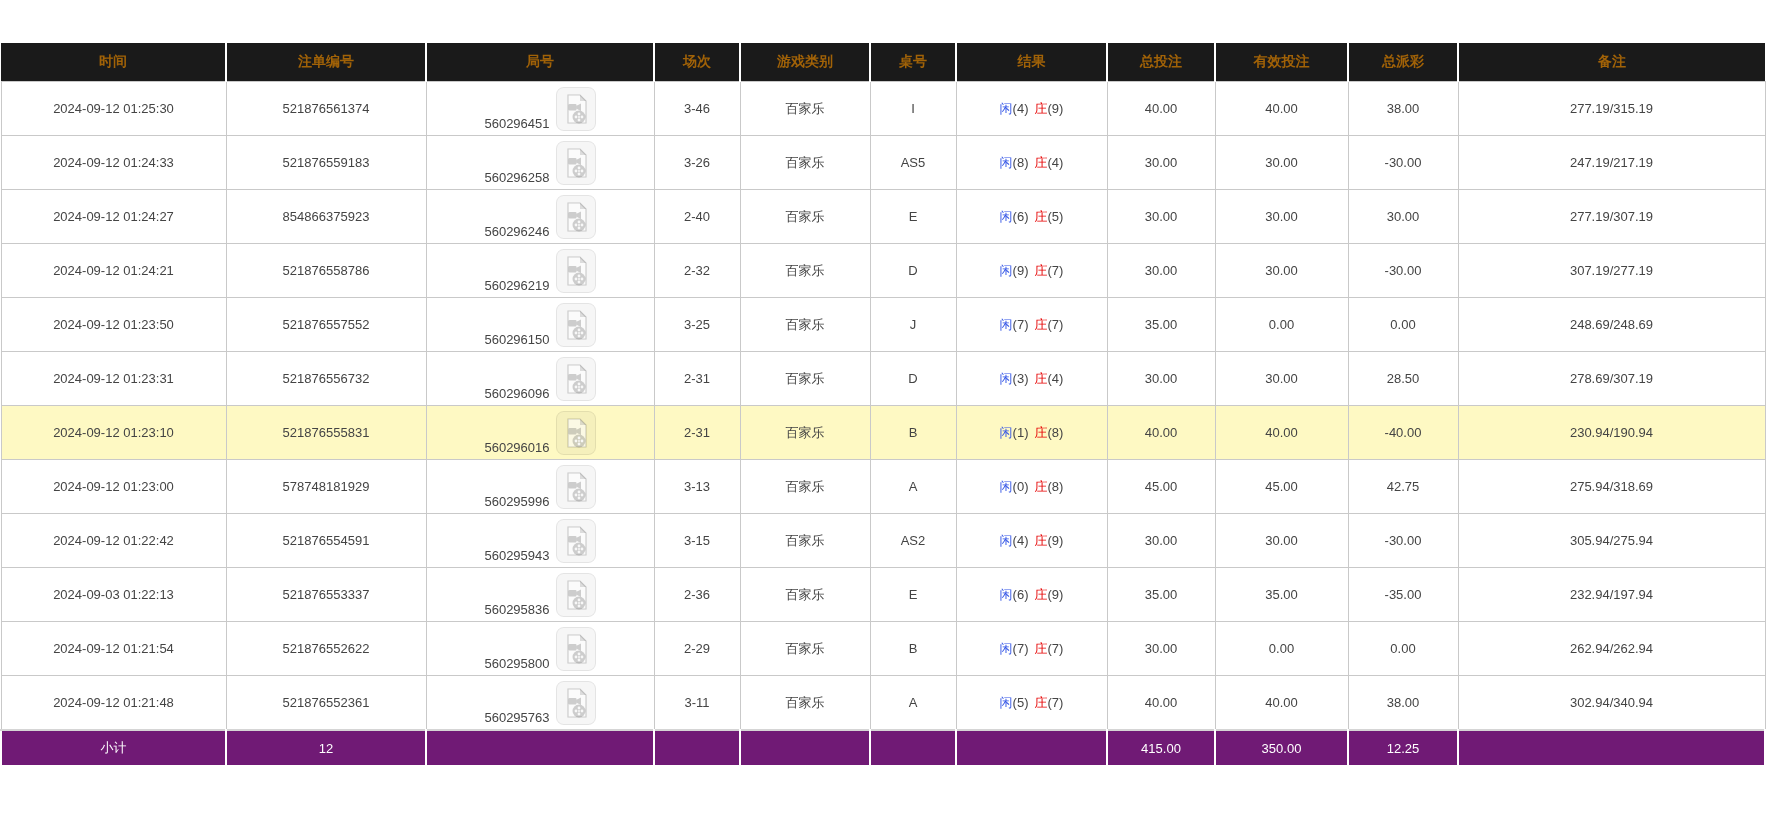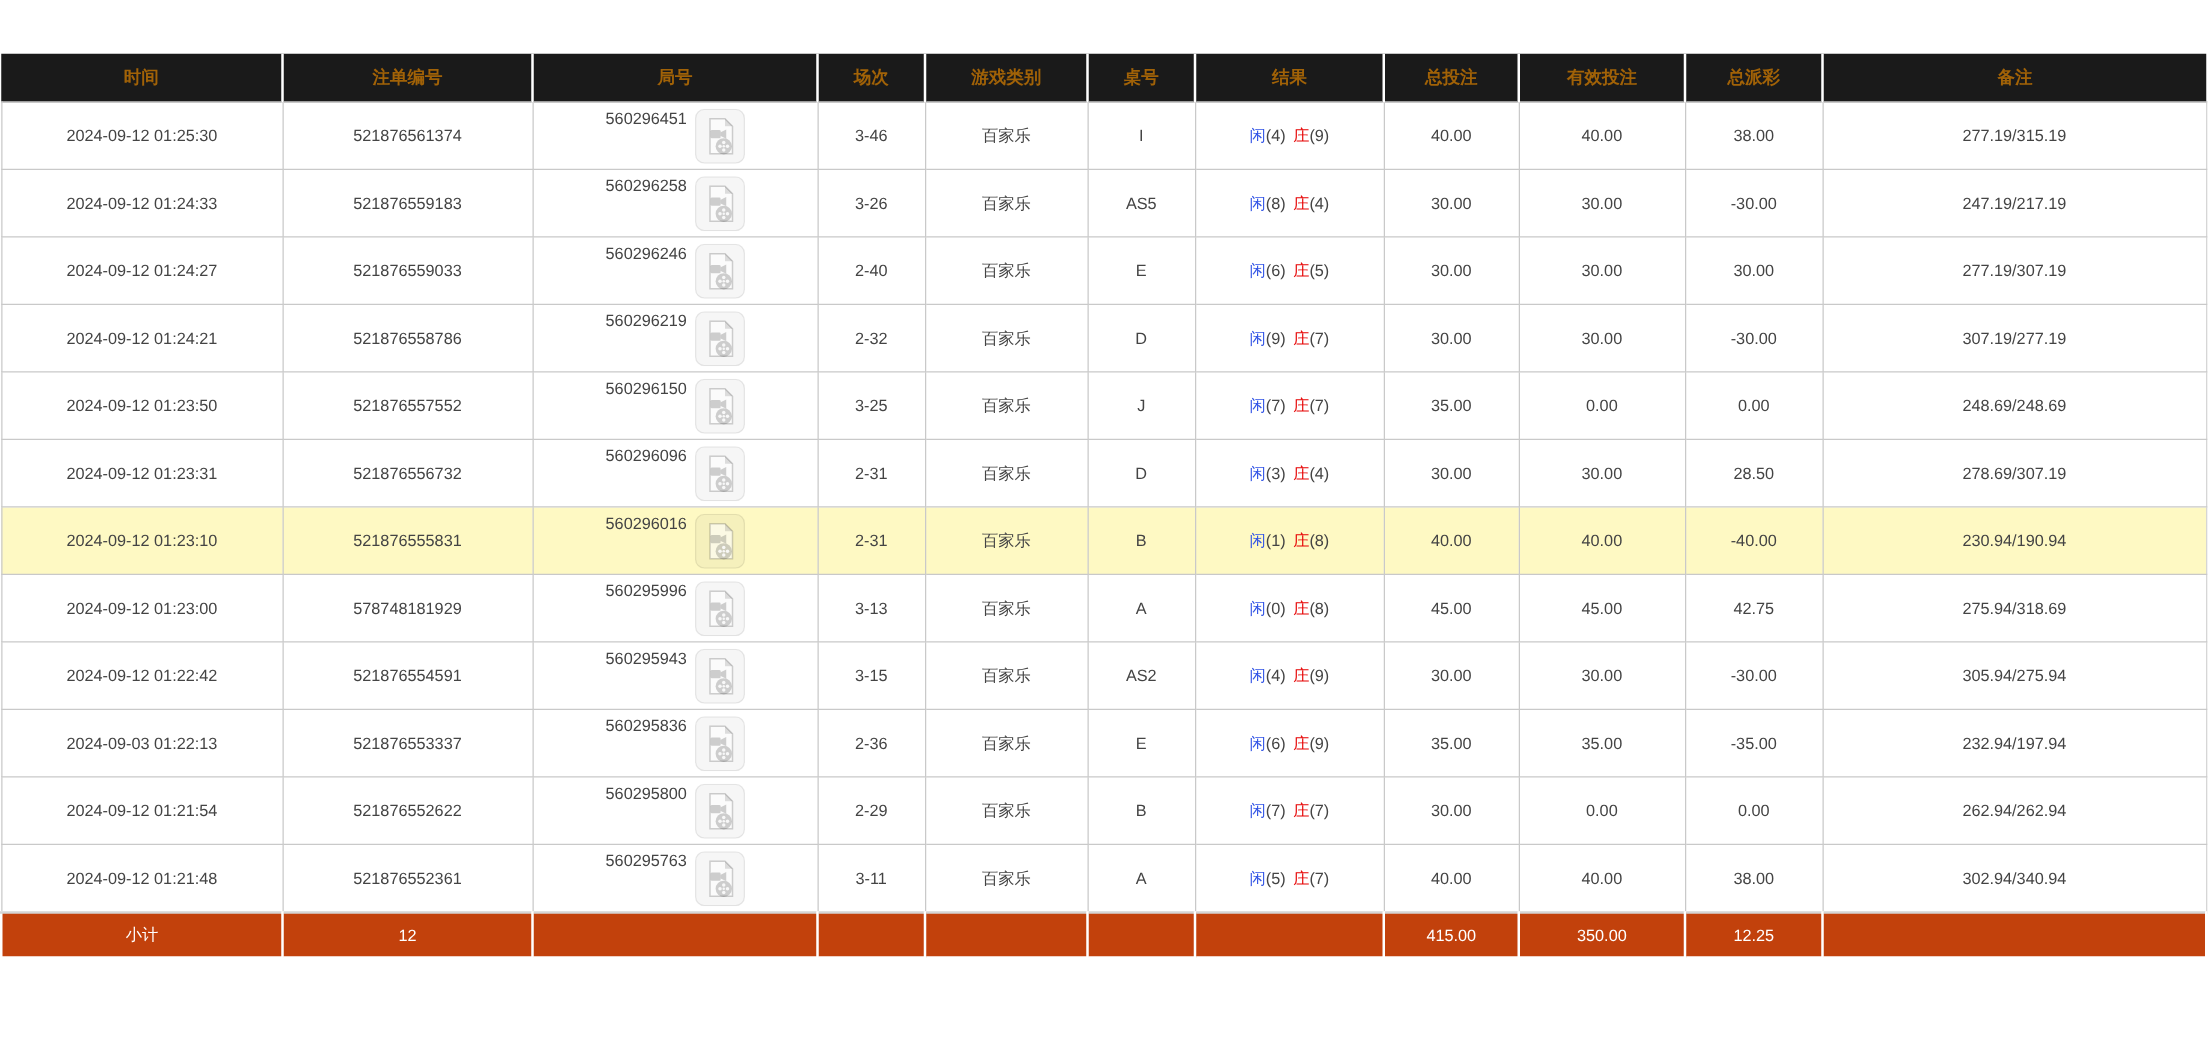--- a/index.html
+++ b/index.html
@@ -22,24 +22,24 @@
     height:53px;text-align:center;vertical-align:middle;
     font-size:13px;color:#444;padding:0 4px;
   }
   tbody tr.data-row.hl td{background:#fef9c3;}
   .amt-blue{color:#3366ff;}
   .neg{color:#ff0000;}
   .p-label{color:#3355e6;}
   .b-label{color:#e60000;}
   .score{color:#444;}
   .res-gap{display:inline-block;width:6px;}
-  .round-wrap{display:flex;align-items:flex-start;justify-content:center;gap:6px;}
+  .round-wrap{display:flex;align-items:flex-end;justify-content:center;gap:6px;}
   .video-btn{display:inline-flex;cursor:pointer;line-height:0;}
   tr.sum-row td{
-    background:#c2410c;color:#fff;font-size:13px;
+    background:#701a75;color:#fff;font-size:13px;
     height:34px;text-align:center;vertical-align:middle;
     border:2px solid #fff;padding:0 4px;
   }
   tr.sum-row.first td{border-top:2px solid #d5d5d5;}
   tr.sum-row.last td{border-bottom:2px solid #d5d5d5;}
 </style>
 </head>
 <body>
 
 <table class="records">
@@ -131,21 +131,21 @@
         <td>百家乐</td>
         <td>AS5</td>
         <td><span class="p-label">闲</span><span class="score">(8)</span><span class="res-gap"></span><span class="b-label">庄</span><span class="score">(4)</span></td>
         <td class="amt-blue">30.00</td>
         <td>30.00</td>
         <td class="neg">-30.00</td>
         <td>247.19/217.19</td>
       </tr>
       <tr class="data-row">
         <td>2024-09-12 01:24:27</td>
-        <td>521876559033</td>
+        <td>854866375923</td>
         <td>
           <div class="round-wrap">
             <span>560296246</span>
             <span class="video-btn">
               <svg width="40" height="44" viewBox="0 0 40 44" xmlns="http://www.w3.org/2000/svg">
                 <rect x="0.5" y="0.5" width="39" height="43" rx="7" fill="rgba(0,0,0,0.035)" stroke="rgba(0,0,0,0.09)"></rect>
                 <path d="M12 8 h12 l6 6 v22 h-18 z" fill="rgba(255,255,255,0.6)" stroke="rgba(0,0,0,0.18)" stroke-width="1.2"></path>
                 <path d="M24 8 l6 6 h-6 z" fill="rgba(0,0,0,0.12)"></path>
                 <rect x="12.5" y="17" width="8" height="6.5" rx="1" fill="rgba(0,0,0,0.18)"></rect>
                 <path d="M20.5 18.8 l4.5-2.3 v7.5 l-4.5-2.3 z" fill="rgba(0,0,0,0.18)"></path>

